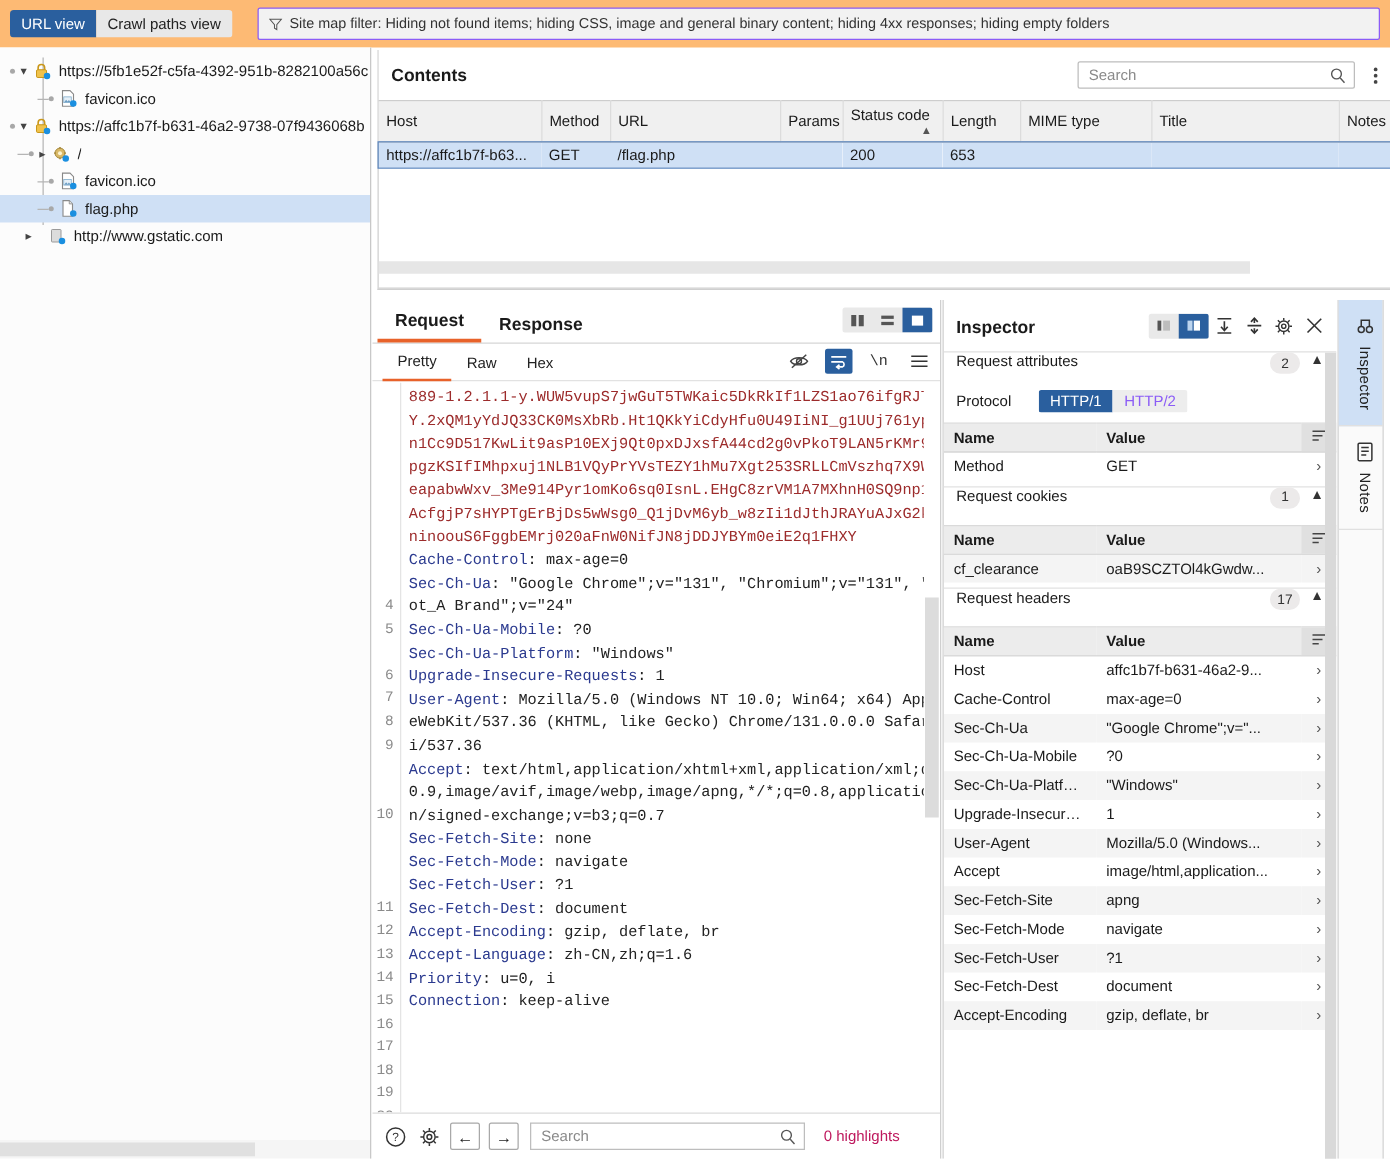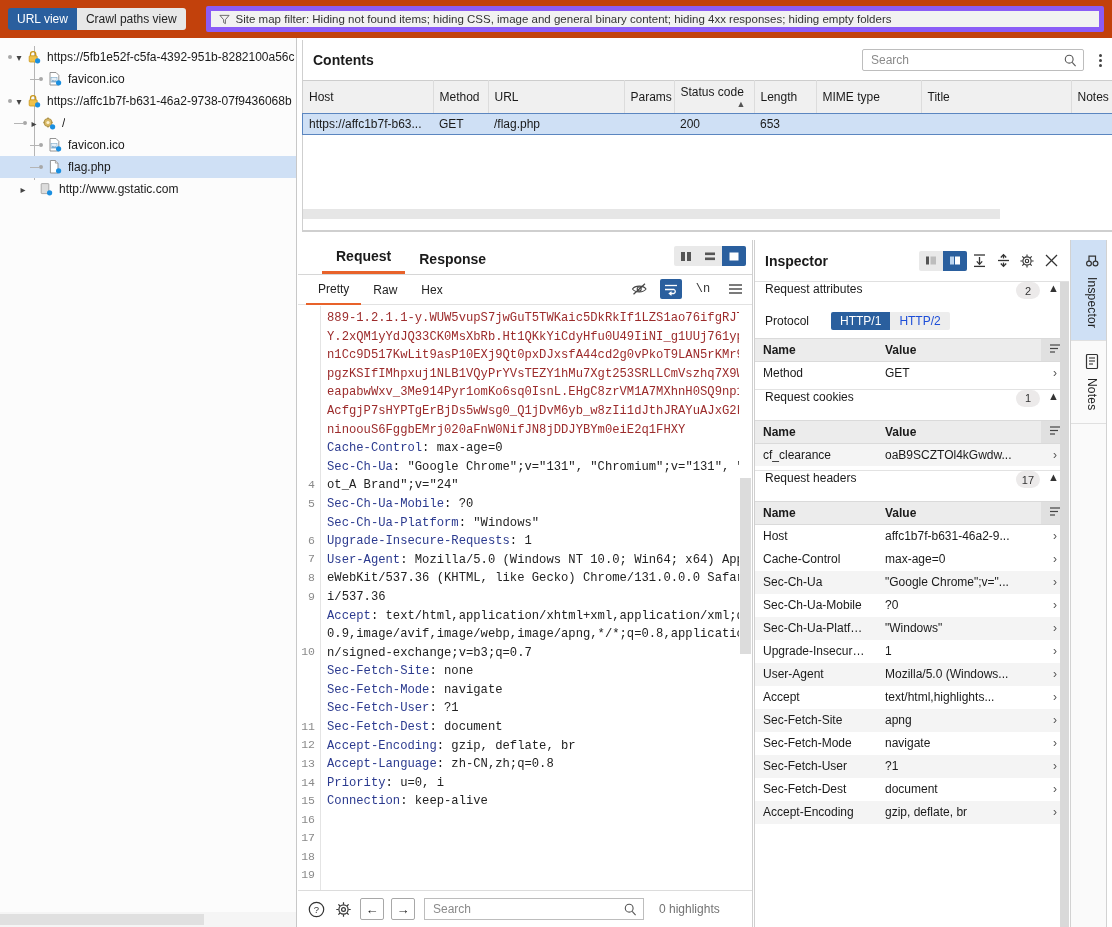--- a/index.html
+++ b/index.html
@@ -10,37 +10,37 @@
     font-family: "Liberation Sans", sans-serif;
     font-size: 12px;
     color: #1a1a1a;
     overflow: hidden;
   }
   .app { position: relative; width: 1112px; height: 927px; }
 
   
   .topbar {
     position: absolute; left: 0; top: 0; width: 1112px; height: 38px;
-    background: #c2410c;
+    background: #fdba74;
     display: flex; align-items: center;
   }
   .viewtoggle {
     display: flex; margin-left: 8px; border-radius: 3px; overflow: hidden;
     height: 22px;
   }
   .viewtoggle .seg {
     display: flex; align-items: center; padding: 0 9px; height: 22px;
     font-size: 12px; background: #e8e8e8; color: #222; cursor: default;
     white-space: nowrap;
   }
   .viewtoggle .seg.active { background: #2a5f9e; color: #fff; }
 
   .filterbar {
     margin-left: 20px; height: 26px; flex: 1; margin-right: 8px;
-    background: #f2f2f2; border: 5px solid #8b5cf6; border-radius: 2px;
+    background: #f2f2f2; border: 1px solid #8b5cf6; border-radius: 2px;
     display: flex; align-items: center; padding: 0 8px;
     font-size: 11.5px; color: #333; white-space: nowrap; overflow: hidden;
   }
   .funnel { width: 11px; height: 11px; margin-right: 6px; flex: none; }
 
   
   .tree-panel {
     position: absolute; left: 0; top: 38px; width: 297px; bottom: 0;
     background: #fcfcfc; border-right: 1px solid #c8c8c8;
     overflow: hidden;
@@ -125,21 +125,21 @@
   .contents-bottom-sep {
     position: absolute; left: 0; bottom: 0; width: 814px; height: 1px; background: #cfcfcf;
   }
 
   
   .reqpanel {
     position: absolute; left: 298px; top: 240px; width: 455px; bottom: 0;
     background: #fff; border-right: 1px solid #cfcfcf;
   }
   .rr-tabs {
-    height: 35px; display: flex; align-items: flex-end; padding-left: 24px;
+    height: 35px; display: flex; align-items: flex-end; padding-left: 4px;
     border-bottom: 1px solid #d6d6d6; position: relative;
   }
   .rr-tab {
     font-size: 14px; font-weight: bold; padding: 0 14px 7px 14px; color: #1a1a1a;
   }
   .rr-tab.active { border-bottom: 3px solid #e8622a; }
   .layout-btns {
     position: absolute; right: 6px; top: 6px; display: flex; height: 20px;
     background: #e9e9e9; border-radius: 2px; overflow: hidden;
   }
@@ -198,21 +198,21 @@
   }
   .foot-search {
     width: 220px; height: 22px; border: 1px solid #bdbdbd; background: #fff;
     display: flex; align-items: center; padding: 0 6px; margin-left: 2px;
   }
   .foot-search input {
     flex: 1; border: none; outline: none; font-size: 12px; background: transparent;
     font-family: "Liberation Sans", sans-serif;
   }
   .foot-search input::placeholder { color: #8a8a8a; }
-  .highlights { font-size: 12px; color: #737373; margin-left: 8px; white-space: nowrap; text-align: right; }
+  .highlights { font-size: 12px; color: #be185d; margin-left: 8px; white-space: nowrap; text-align: right; }
 
   
   .inspector {
     position: absolute; left: 754px; top: 240px; width: 315px; bottom: 0;
     background: #fff; border-left: 1px solid #cfcfcf;
   }
   .insp-head {
     height: 42px; display: flex; align-items: center; padding: 0 6px 0 10px;
     border-bottom: 1px solid #e0e0e0;
   }
@@ -227,21 +227,21 @@
     font-size: 12px; color: #1a1a1a;
   }
   .badge {
     min-width: 24px; height: 17px; border-radius: 9px; background: #eceaea;
     display: flex; align-items: center; justify-content: center;
     font-size: 11px; color: #333; padding: 0 6px; margin-right: 8px;
   }
   .chev-up { font-size: 11px; color: #333; }
   .proto-row { display: flex; align-items: center; padding: 0 10px 8px 10px; font-size: 12px; }
   .proto-seg { display: flex; margin-left: 22px; border-radius: 2px; overflow: hidden; }
-  .proto-seg div { padding: 2px 9px; font-size: 12px; background: #ededed; color: #1d4ed8; }
+  .proto-seg div { padding: 2px 9px; font-size: 12px; background: #ededed; color: #8b5cf6; }
   .proto-seg div.on { background: #2a5f9e; color: #fff; }
 
   table.nv { border-collapse: collapse; width: 100%; table-layout: fixed; }
   table.nv th {
     text-align: left; font-size: 12px; font-weight: bold; padding: 4px 8px;
     background: #ececec; border-top: 1px solid #dadada; border-bottom: 1px solid #dadada;
     height: 23px;
   }
   table.nv th.icol { width: 28px; background: #e0e0e0; }
   table.nv td {
@@ -553,21 +553,21 @@
 <span class="hdr">Sec-Ch-Ua-Mobile</span><span class="val">: ?0</span>
 <span class="hdr">Sec-Ch-Ua-Platform</span><span class="val">: "Windows"</span>
 <span class="hdr">Upgrade-Insecure-Requests</span><span class="val">: 1</span>
 <span class="hdr">User-Agent</span><span class="val">: Mozilla/5.0 (Windows NT 10.0; Win64; x64) AppleWebKit/537.36 (KHTML, like Gecko) Chrome/131.0.0.0 Safari/537.36</span>
 <span class="hdr">Accept</span><span class="val">: text/html,application/xhtml+xml,application/xml;q=0.9,image/avif,image/webp,image/apng,*/*;q=0.8,application/signed-exchange;v=b3;q=0.7</span>
 <span class="hdr">Sec-Fetch-Site</span><span class="val">: none</span>
 <span class="hdr">Sec-Fetch-Mode</span><span class="val">: navigate</span>
 <span class="hdr">Sec-Fetch-User</span><span class="val">: ?1</span>
 <span class="hdr">Sec-Fetch-Dest</span><span class="val">: document</span>
 <span class="hdr">Accept-Encoding</span><span class="val">: gzip, deflate, br</span>
-<span class="hdr">Accept-Language</span><span class="val">: zh-CN,zh;q=0.8</span>
+<span class="hdr">Accept-Language</span><span class="val">: zh-CN,zh;q=1.6</span>
 <span class="hdr">Priority</span><span class="val">: u=0, i</span>
 <span class="hdr">Connection</span><span class="val">: keep-alive</span></div>
     </div>
 
     <div class="ed-vscroll">
       <div class="thumb"></div>
     </div>
 
     <div class="reqfoot">
       <div class="rf-ic">
@@ -779,21 +779,21 @@
             <td>1</td>
             <td class="chev">›</td>
           </tr>
           <tr class="nv-alt">
             <td>User-Agent</td>
             <td>Mozilla/5.0 (Windows...</td>
             <td class="chev">›</td>
           </tr>
           <tr>
             <td>Accept</td>
-            <td>text/html,highlights...</td>
+            <td>image/html,application...</td>
             <td class="chev">›</td>
           </tr>
           <tr class="nv-alt">
             <td>Sec-Fetch-Site</td>
             <td>apng</td>
             <td class="chev">›</td>
           </tr>
           <tr>
             <td>Sec-Fetch-Mode</td>
             <td>navigate</td>

